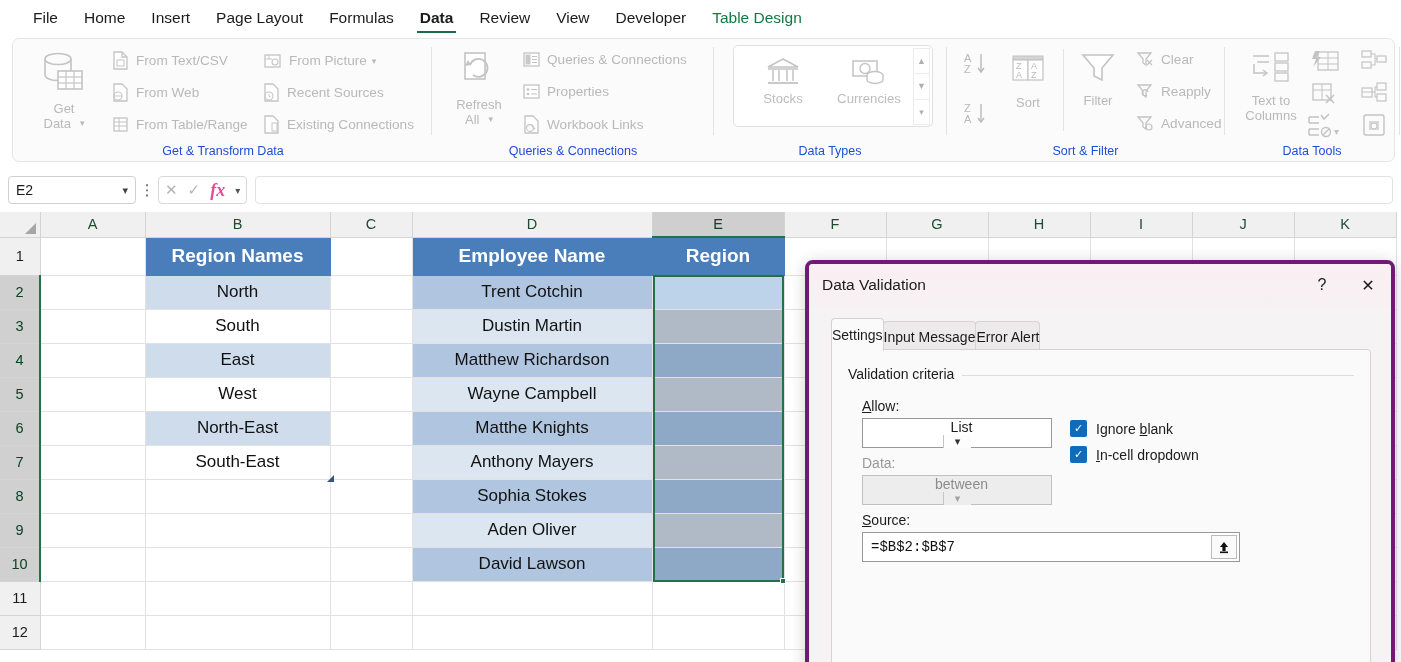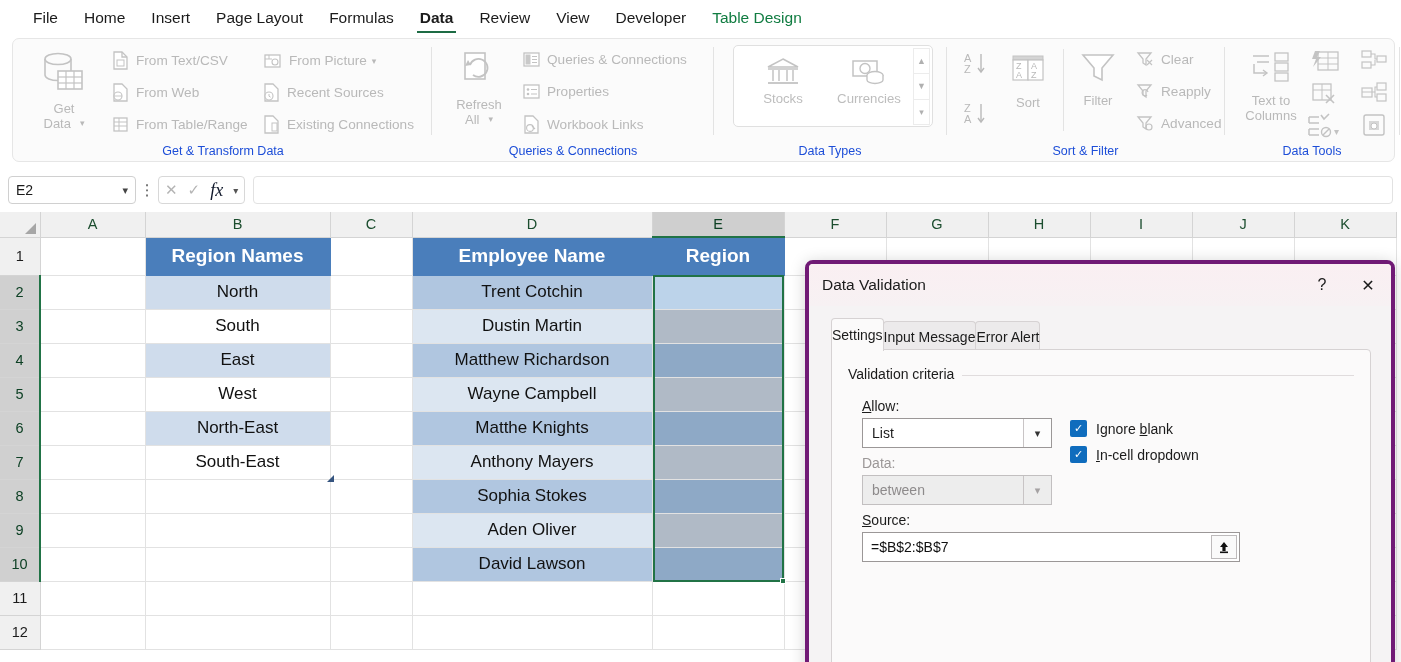--- a/index.html
+++ b/index.html
@@ -96,21 +96,21 @@
   .namebox .nb-chev { font-size: 11px; color: #444; }
   .vdots {
     width: 22px; text-align: center; color: #555; font-size: 15px;
     letter-spacing: 0; line-height: 10px;
   }
   .fx-grp {
     height: 28px; border: 1px solid #d8d8d8; border-radius: 4px; background: #fff;
     display: flex; align-items: center; padding: 0 6px; gap: 10px;
   }
   .fx-grp span { font-size: 15px; color: #b4b4b4; }
-  .fx-grp .fxi { font-style: italic; font-family: "Liberation Serif", serif; font-weight: normal; color: #0f172a; font-size: 18px; }
+  .fx-grp .fxi { font-style: italic; font-family: "Liberation Serif", serif; font-weight: bold; color: #ec4899; font-size: 18px; }
   .fx-grp .fxchev { font-size: 10px; color: #555; }
   .fbar-input {
     flex: 1; height: 28px; margin: 0 8px 0 8px;
     border: 1px solid #e2e2e2; border-radius: 4px; background: #fff;
   }
 
   
   .grid-wrap { position: absolute; top: 212px; left: 0; width: 1401px; height: 450px; overflow: hidden; background:#fff; }
   table.sheet { border-collapse: collapse; table-layout: fixed; }
   table.sheet td, table.sheet th { padding: 0; margin: 0; }
@@ -215,21 +215,21 @@
   .grouprule {
     position: absolute; top: 25px; left: 16px; right: 16px; height: 1px; background: #e0dcdd;
   }
   .fieldlab {
     position: absolute; font-size: 14px; color: #1b1b1b;
   }
   .fieldlab.dim { color: #9b9797; }
   .u { text-decoration: underline; }
   .combo {
     position: absolute; height: 30px; background: #ffffff;
-    border: 1px solid #9b9797; display: flex; align-items: center;
+    border: 1px solid #9b9797; display: flex; align-items: center; flex-direction: column;
   }
   .combo .val { flex: 1; padding-left: 9px; font-size: 14px; color: #1b1b1b; }
   .combo .arrow {
     width: 28px; height: 100%; border-left: 1px solid #c8c4c5;
     display: flex; align-items: center; justify-content: center;
     font-size: 11px; color: #333; background: #fdfdfd;
   }
   .combo.disabled { background: #ededed; border-color: #c2bfc0; }
   .combo.disabled .val { color: #8d8a8b; }
   .combo.disabled .arrow { color: #a5a2a3; background: #ededed; }
@@ -899,21 +899,21 @@
 
         <div class="fieldlab dim" style="left:30px; top:105px;">Data:</div>
         <div class="combo disabled" style="left:30px; top:125px; width:190px;">
           <span class="val">between</span>
           <span class="arrow">▾</span>
         </div>
 
         <div class="fieldlab" style="left:30px; top:162px;">
           <span class="u">S</span><span>ource:</span>
         </div>
-        <div class="srcbox" style="left:30px; top:182px; width:378px;">
+        <div class="srcbox" style="left:30px; top:182px; width:378px;font-family:Liberation Mono, monospace;">
           <span class="val">=$B$2:$B$7</span>
           <span class="rngbtn">
             <svg width="14" height="14" viewBox="0 0 14 14">
                 <path d="M7 2l4 5H8.6v4H5.4V7H3z" fill="#111"></path>
                 <rect x="3" y="11.5" width="8" height="1.6" fill="#111"></rect>
               </svg>
           </span>
         </div>
 
         <div class="cbrow" style="left:238px; top:70px;">

